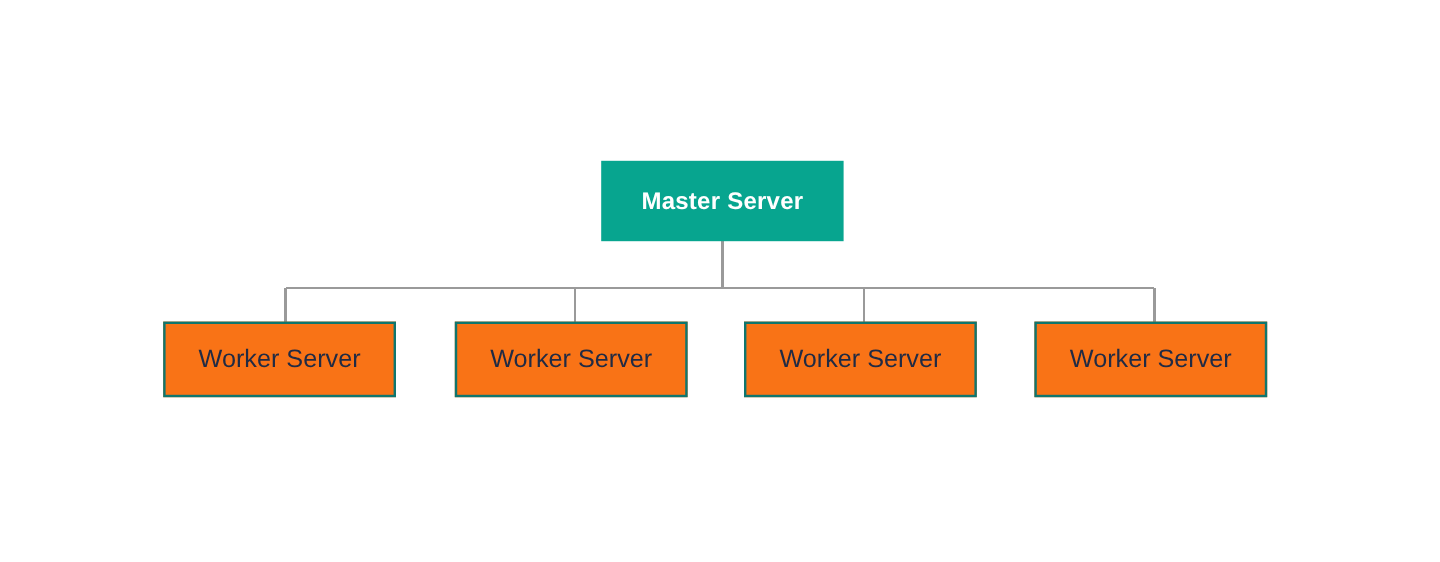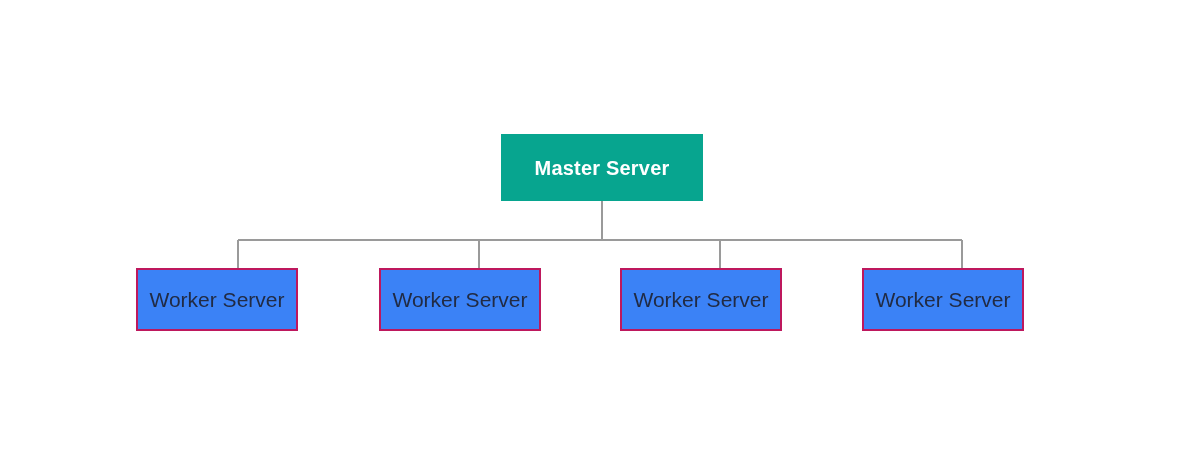--- a/index.html
+++ b/index.html
@@ -42,24 +42,24 @@
     width: 202px;
     height: 67px;
     background: #07A58F;
     color: #ffffff;
     font-size: 20px;
     font-weight: bold;
     letter-spacing: 0.2px;
   }
   .node-worker {
     top: 268px;
-    width: 162px;
+    width: 194px;
     height: 63px;
-    background: #3b82f6;
-    border: 2px solid #be185d;
+    background: #f97316;
+    border: 2px solid #0f766e;
     color: #212B44;
     font-size: 21px;
     font-weight: normal;
   }
   .node-worker.w0 { left: 136px; }
   .node-worker.w1 { left: 379px; }
   .node-worker.w2 { left: 620px; }
   .node-worker.w3 { left: 862px; }
   .node-label {
     display: block;

